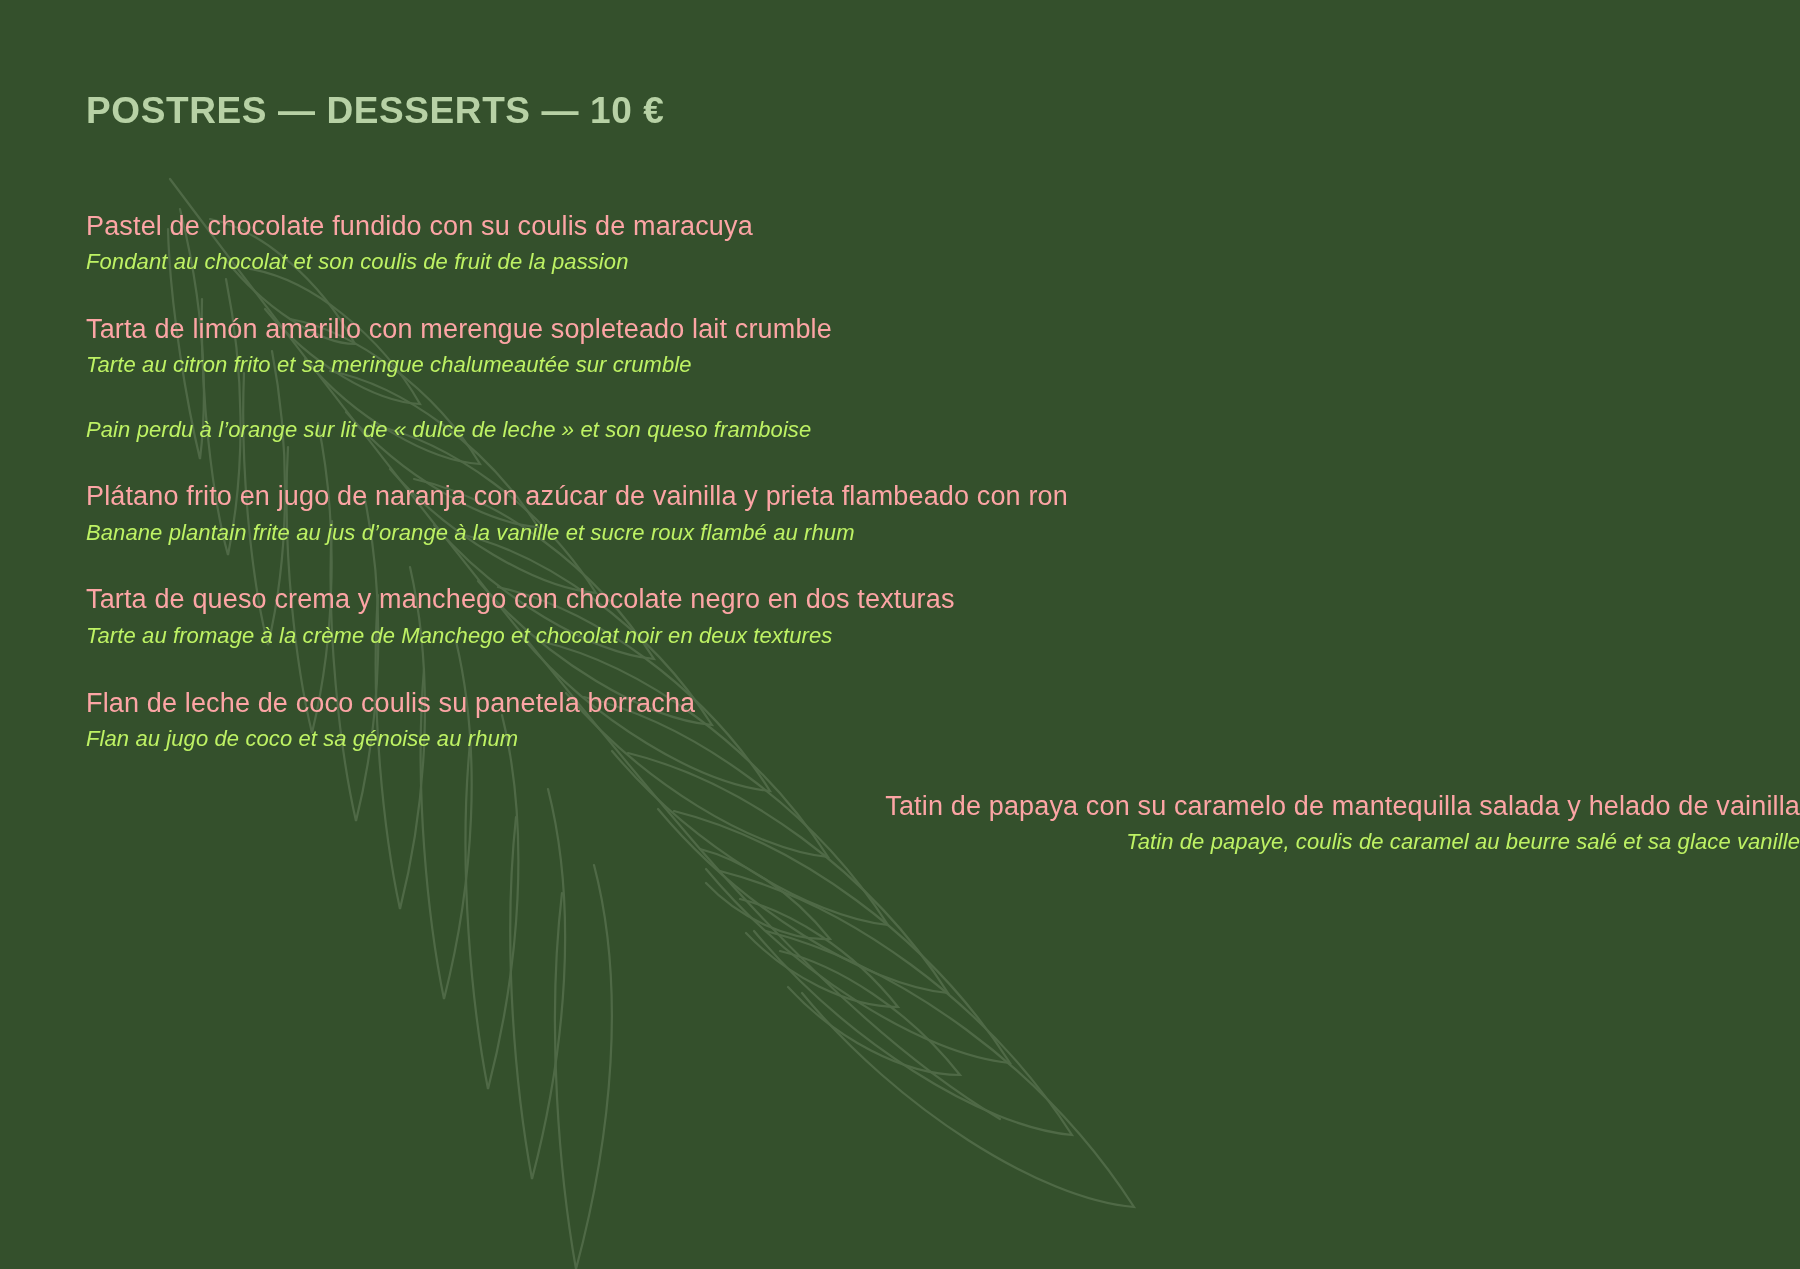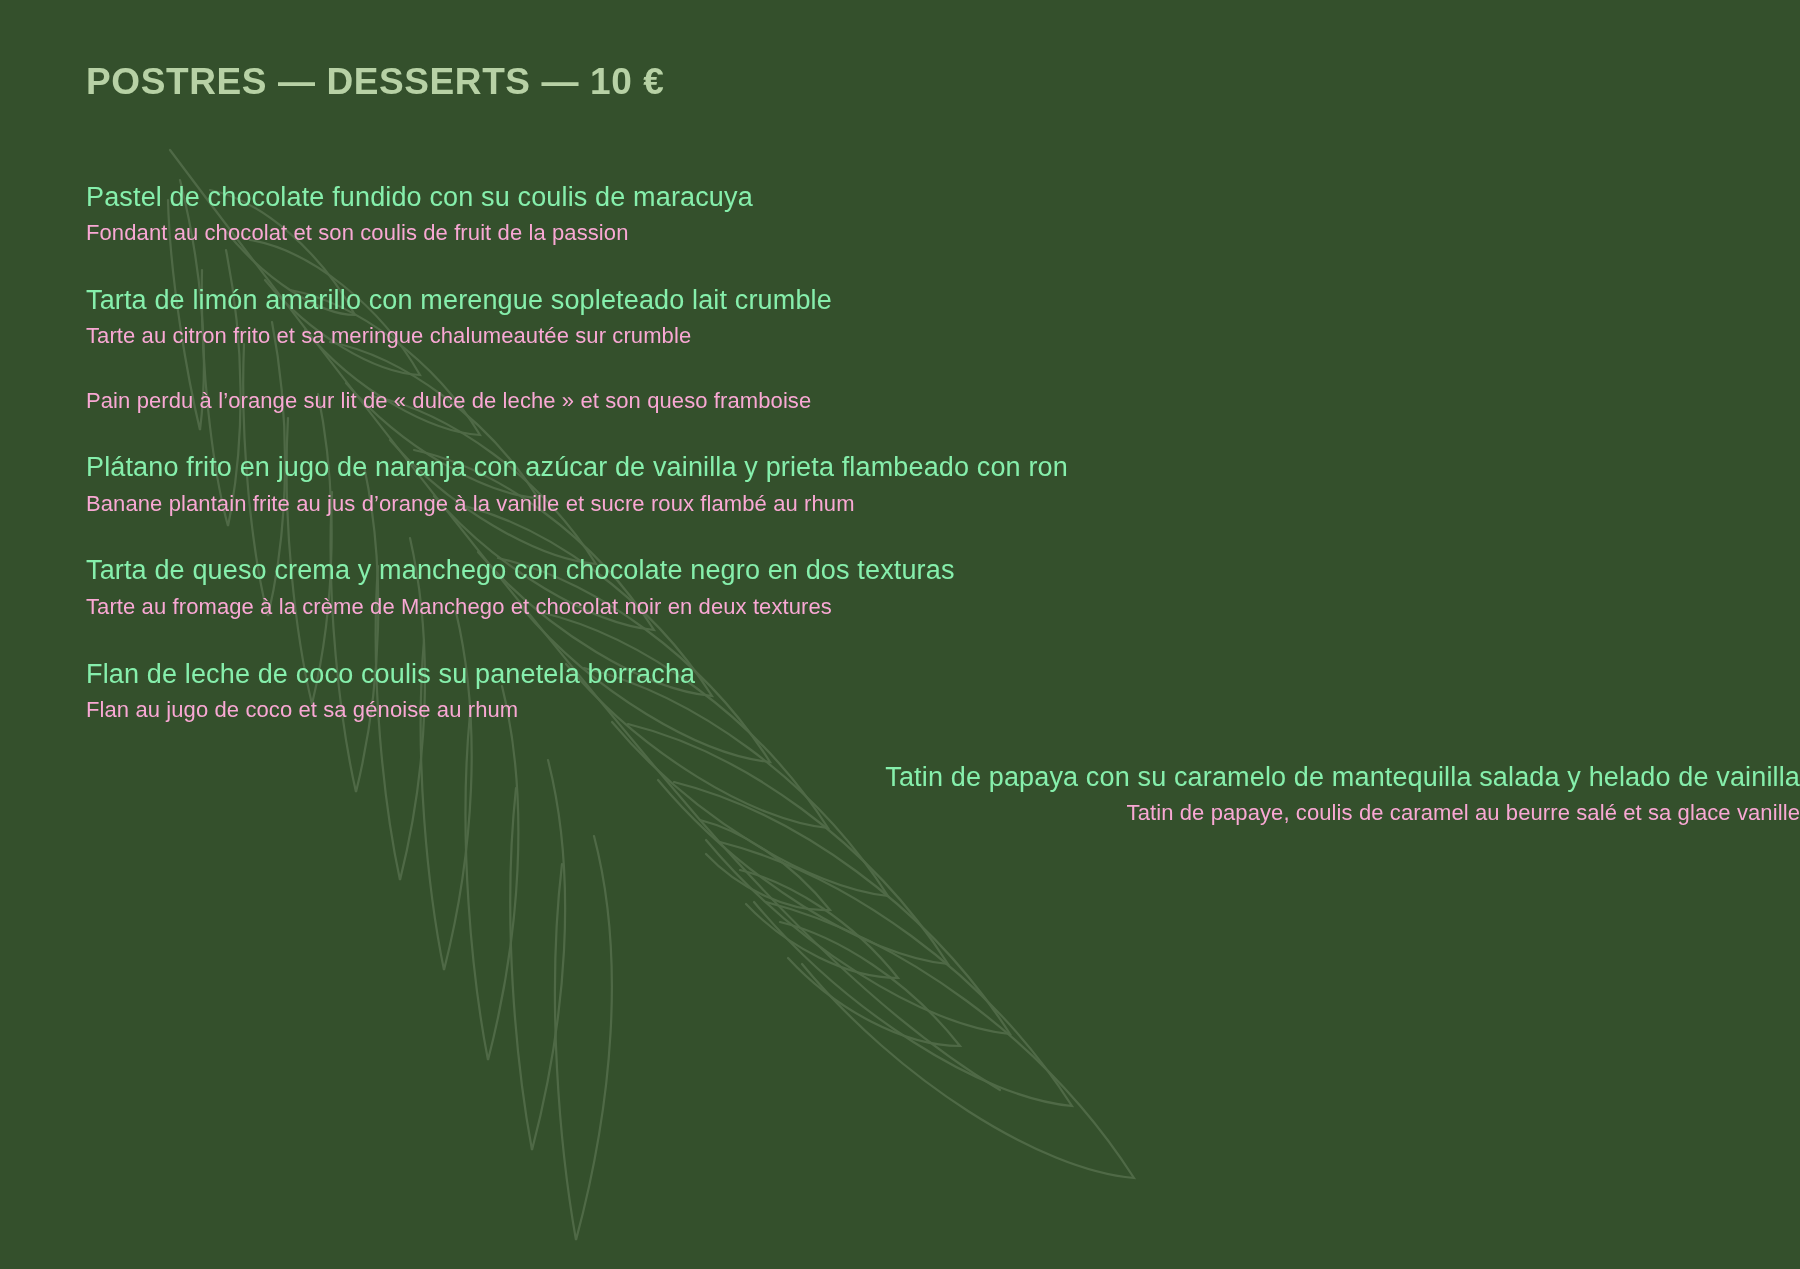--- a/index.html
+++ b/index.html
@@ -12,20 +12,21 @@
     background: #34502c;
     font-family: "Liberation Sans", sans-serif;
     overflow: hidden;
     position: relative;
   }
   .page {
     position: relative;
     width: 1800px;
     height: 1035px;
     box-sizing: border-box;
+    margin-top: 29px;
   }
   .leaf-bg {
     position: absolute;
     left: 140px;
     top: 130px;
     width: 1100px;
     height: 1120px;
     opacity: 0.20;
     pointer-events: none;
   }
@@ -47,30 +48,31 @@
     margin-top: 78px;
   }
   .item {
     margin-bottom: 36px;
   }
   .item:last-child {
     margin-bottom: 0;
     text-align: right;
   }
   .item-es {
-    color: #86efac;
+    color: #fca5a5;
     font-size: 27px;
     font-weight: 400;
     letter-spacing: 0.15px;
     line-height: 1.24;
     margin: 0;
   }
   .item-fr {
-    color: #f9a8d4;
+    color: #bef264;
     font-size: 22px;
+    font-style: italic;
     letter-spacing: 0.1px;
     line-height: 1.3;
     margin: 5px 0 0 0;
   }
 </style>
 </head>
 <body>
 
 <div class="page">
 

